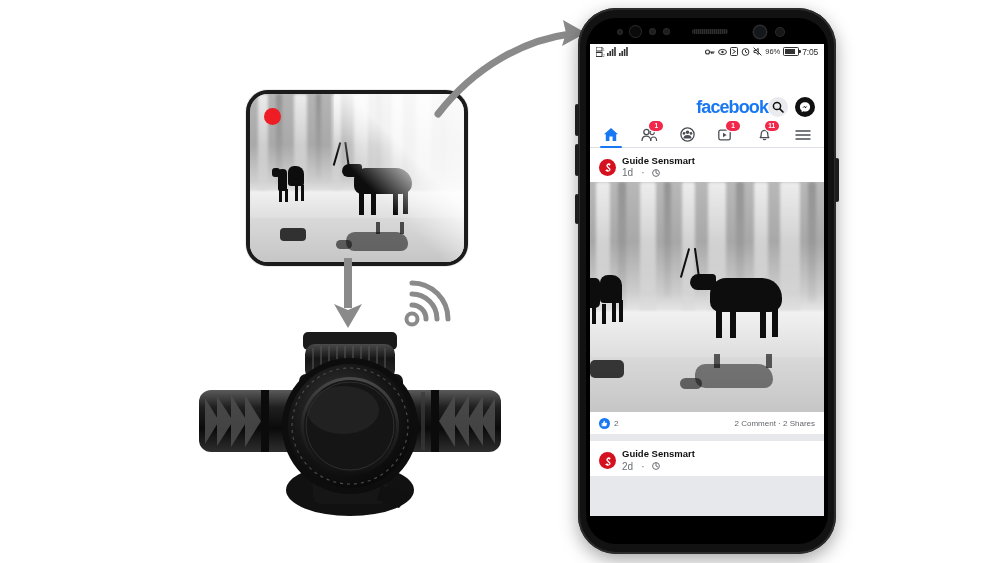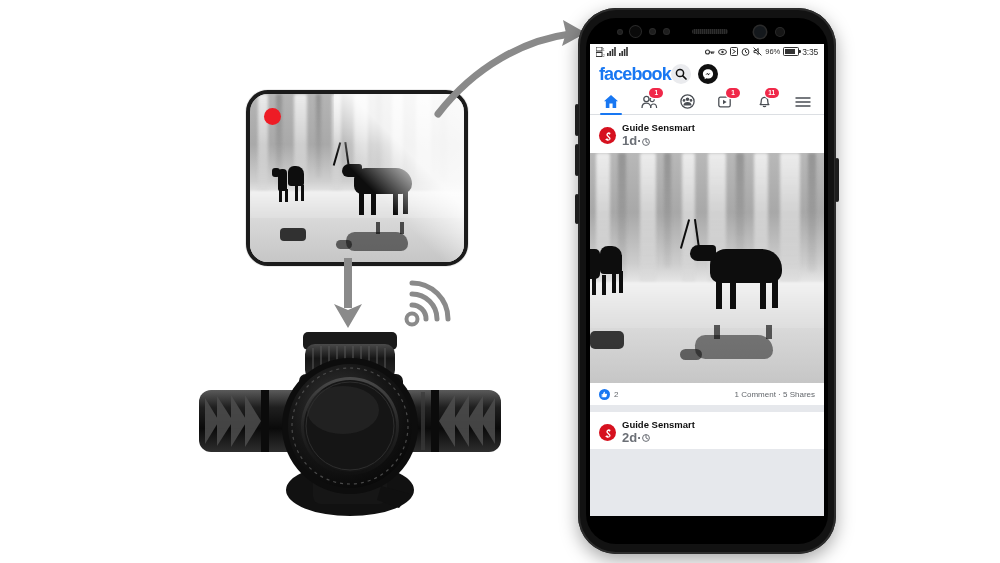--- a/index.html
+++ b/index.html
@@ -72,22 +72,22 @@
     padding:0 6px;font-size:8px;color:#2b2b2b;background:#fff;
   }
   .sb-left,.sb-right{display:flex;align-items:center;gap:2px;}
   .sb-right{gap:3px;}
   .sb-time{font-size:8.5px;letter-spacing:-.2px;}
   .bat{display:inline-block;width:14px;height:7px;border:1px solid #333;border-radius:1.5px;position:relative;}
   .bat:after{content:"";position:absolute;right:-3px;top:1.5px;width:2px;height:3px;background:#333;border-radius:0 1px 1px 0;}
   .bat i{position:absolute;left:1px;top:1px;bottom:1px;width:10px;background:#333;display:block;}
 
   .fb-header{
-    height:30px;flex:0 0 30px;display:flex;align-items:center;justify-content:flex-start;
-    padding:0 9px;background:#fff;
+    height:30px;flex:0 0 30px;display:flex;align-items:center;justify-content:flex-end;
+    padding:0 9px;background:#fff;margin-top:33px;
   }
   .fb-word{font-size:18px;font-weight:bold;color:#1877f2;letter-spacing:-.9px;line-height:1;}
   .fb-actions{display:flex;gap:7px;align-items:center;}
   .circ{width:20px;height:20px;border-radius:50%;background:#eaebee;display:flex;align-items:center;justify-content:center;}
   .circ.msg{background:#101010;}
 
   .fb-tabs{
     height:25px;flex:0 0 25px;display:flex;align-items:flex-end;justify-content:space-between;
     padding:0 8px;background:#fff;border-bottom:1px solid #dcdfe3;position:relative;
   }
@@ -96,21 +96,21 @@
   .badge{
     position:absolute;top:-1px;right:-1px;min-width:10px;height:10px;padding:0 2px;border-radius:6px;
     background:#f02849;color:#fff;font-size:6.5px;line-height:10px;text-align:center;font-weight:bold;
     box-shadow:0 0 0 1.2px #fff;
   }
   .feed{flex:1 1 auto;background:#e6e8ec;overflow:hidden;}
   .post{background:#fff;}
   .post-head{display:flex;align-items:center;gap:6px;padding:8px 3px 4px 9px;}
   .avatar{width:17px;height:17px;border-radius:50%;background:#d6111f;display:flex;align-items:center;justify-content:center;flex:0 0 17px;}
   .pname{font-size:9.5px;font-weight:bold;color:#0f0f0f;line-height:1.1;}
-  .pmeta{font-size:13px;color:#6b6f76;display:flex;align-items:center;gap:0;line-height:1.1;margin-top:1px;font-weight:bold;}
+  .pmeta{font-size:10px;color:#6b6f76;display:flex;align-items:center;gap:8px;line-height:1.1;margin-top:1px;}
   .post-text{font-size:10px;color:#111;padding:2px 9px 6px 9px;}
   .post-img-wrap{position:relative;width:100%;height:230px;overflow:hidden;background:#bdbdbd;}
   .stats{display:flex;align-items:center;justify-content:space-between;padding:6px 9px 5px 9px;font-size:8px;color:#63676c;}
   .stats-left{display:flex;align-items:center;gap:4px;}
   .react{width:11px;height:11px;border-radius:50%;background:#1877f2;display:flex;align-items:center;justify-content:center;}
   .actions{display:flex;border-top:1px solid #e2e4e8;}
   .act{flex:1;display:flex;align-items:center;justify-content:center;gap:4px;padding:6px 0;font-size:8.5px;color:#5a5e64;}
   .sep{height:7px;background:#e6e8ec;}
 </style>
 </head>
@@ -313,21 +313,21 @@
               <path d="M4.5,3 L4.5,5 L6,5.8" stroke="#333" stroke-width="1" fill="none"></path>
             </svg>
             <svg width="9" height="9" viewBox="0 0 9 9">
               <path d="M1,3.4 L3,3.4 L5.2,1.4 L5.2,7.6 L3,5.6 L1,5.6 Z" fill="none" stroke="#333" stroke-width="1"></path>
               <path d="M0.6,0.6 L8.4,8.4" stroke="#333" stroke-width="1"></path>
             </svg>
             <span style="font-size:7.5px;">96%</span>
             <span class="bat">
                 <i></i>
               </span>
-            <span class="sb-time">3:35</span>
+            <span class="sb-time">7:05</span>
           </div>
         </div>
 
         <div class="fb-header">
           <div class="fb-word">facebook</div>
           <div class="fb-actions">
             <div class="circ">
               <svg width="12" height="12" viewBox="0 0 12 12">
                 <circle cx="5" cy="5" r="3.6" fill="none" stroke="#111" stroke-width="1.5"></circle>
                 <path d="M7.8,7.8 L11,11" stroke="#111" stroke-width="1.7" stroke-linecap="round"></path>
@@ -451,21 +451,21 @@
 
             <div class="stats">
               <div class="stats-left">
                 <span class="react">
                   <svg width="7" height="7" viewBox="0 0 7 7">
                       <path d="M2,3 L2.9,1 C3.4,0.6 4,0.9 3.9,1.6 L3.7,2.7 L5.4,2.7 C5.9,2.7 6.1,3.1 6,3.5 L5.5,5.6 C5.4,6 5.1,6.2 4.7,6.2 L2,6.2 Z M0.7,3 L1.8,3 L1.8,6.2 L0.7,6.2 Z" fill="#fff"></path>
                     </svg>
                 </span>
                 <span>2</span>
               </div>
-              <div>1 Comment · 5 Shares</div>
+              <div>2 Comment · 2 Shares</div>
             </div>
 
           </div>
 
           <div class="sep"></div>
 
           <div class="post">
             <div class="post-head">
               <div class="avatar">
                 <svg width="12" height="12" viewBox="0 0 12 12">

